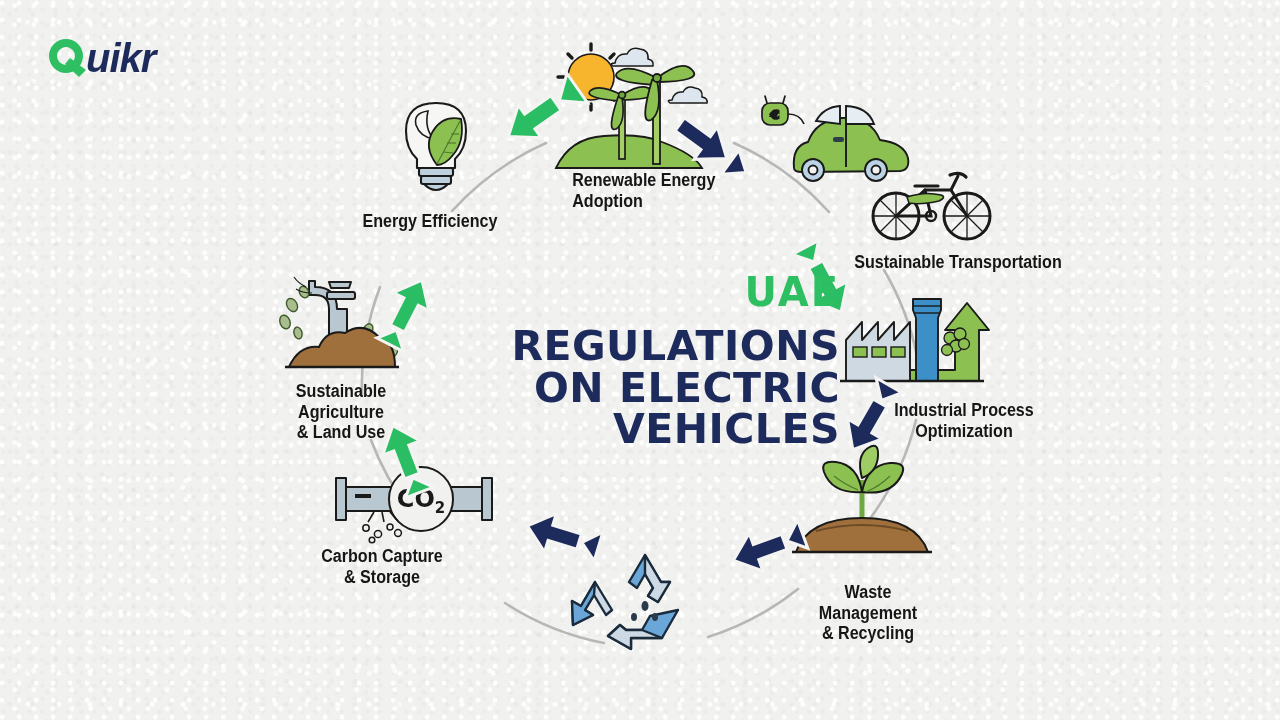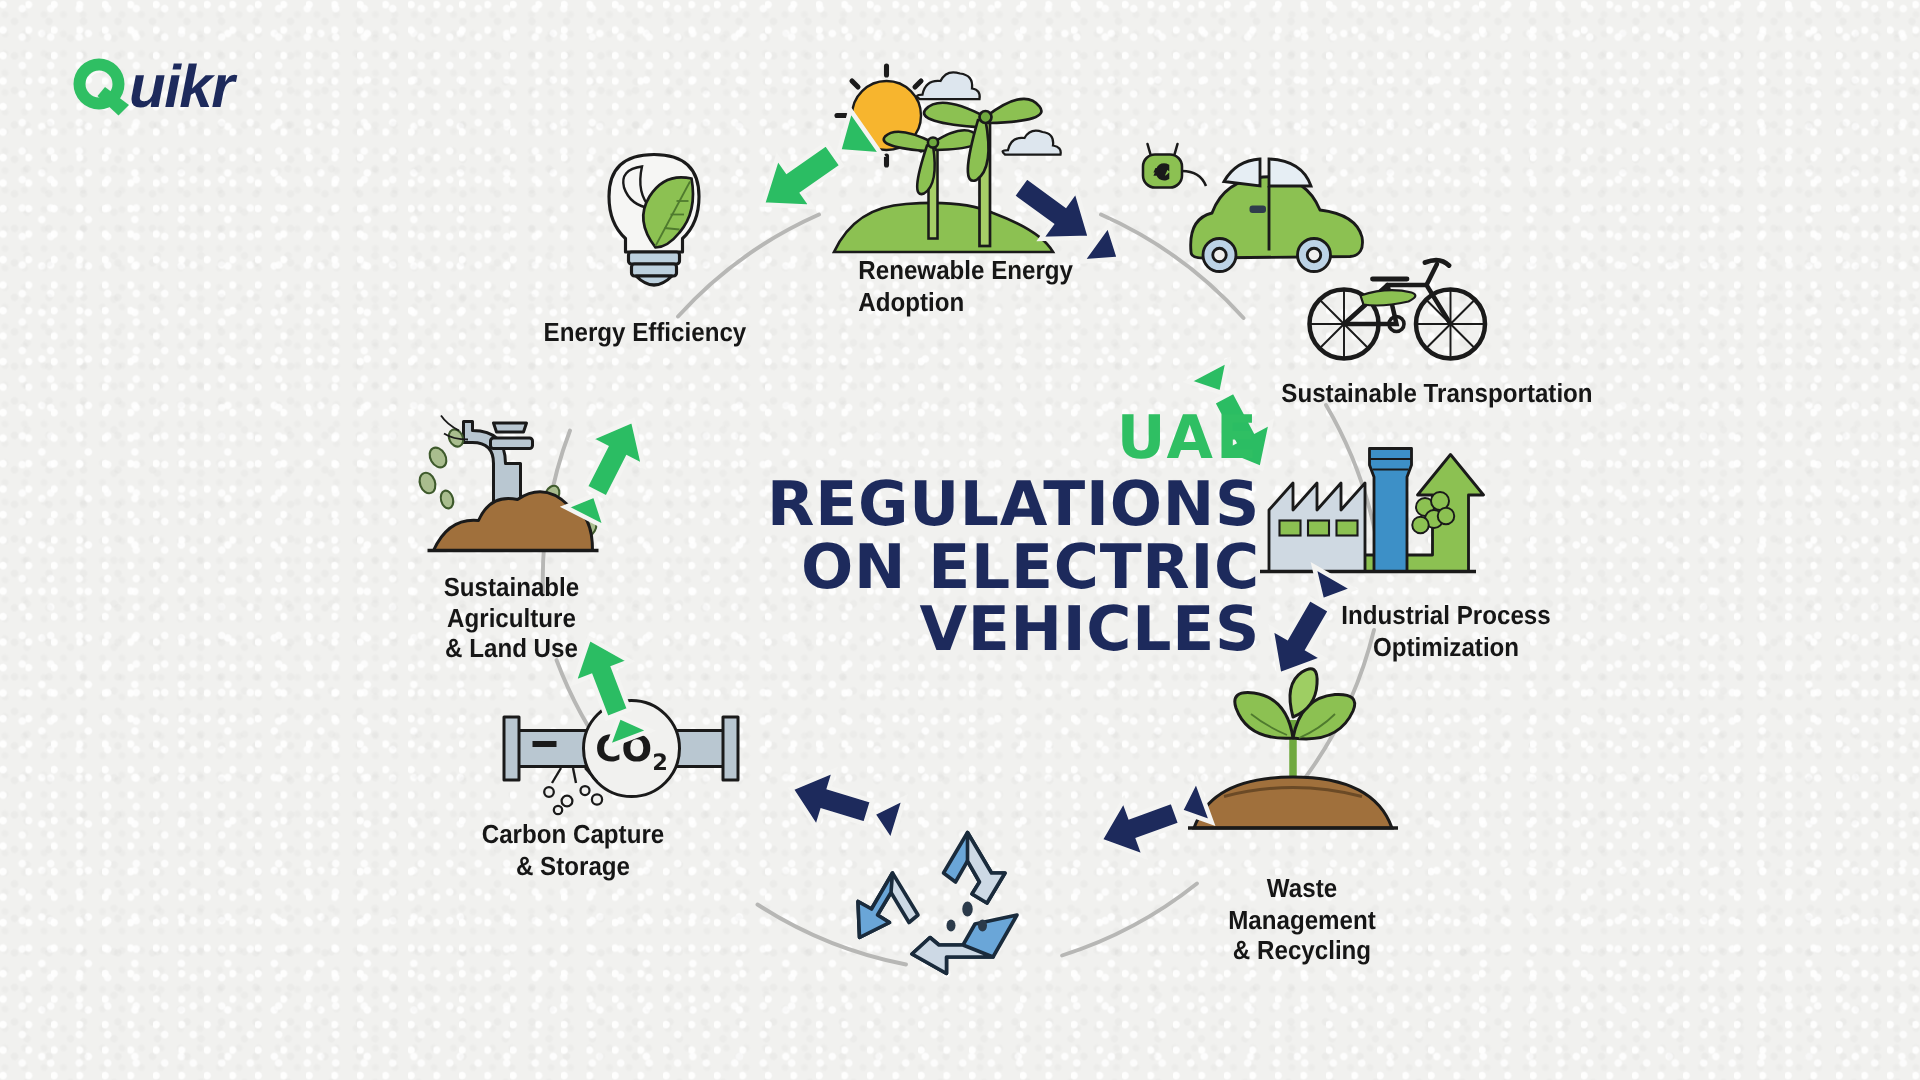--- a/index.html
+++ b/index.html
@@ -38,21 +38,21 @@
   #center-title{
     position:absolute; left:440px; top:272px; width:400px;
     text-align:right; line-height:1.02;
   }
   #center-title .uae{
     display:block; color:#2fbf63; font-size:40px; font-weight:700;
     letter-spacing:2px; font-family:"DejaVu Sans", sans-serif;
   }
   #center-title .main{
     display:block; color:#1d2a5c; font-size:41px; font-weight:700;
-    letter-spacing:0.5px; margin-top:3px; font-family:"DejaVu Sans", sans-serif;
+    letter-spacing:0.5px; margin-top:13px; font-family:"DejaVu Sans", sans-serif;
   }
 
   
   .node-label{
     position:absolute; color:#161616; font-weight:700;
     font-size:17.5px; line-height:1.18;
     font-family:"Liberation Sans", sans-serif;
     transform:scaleX(.92); transform-origin:center top;
     white-space:pre-line;
   }

